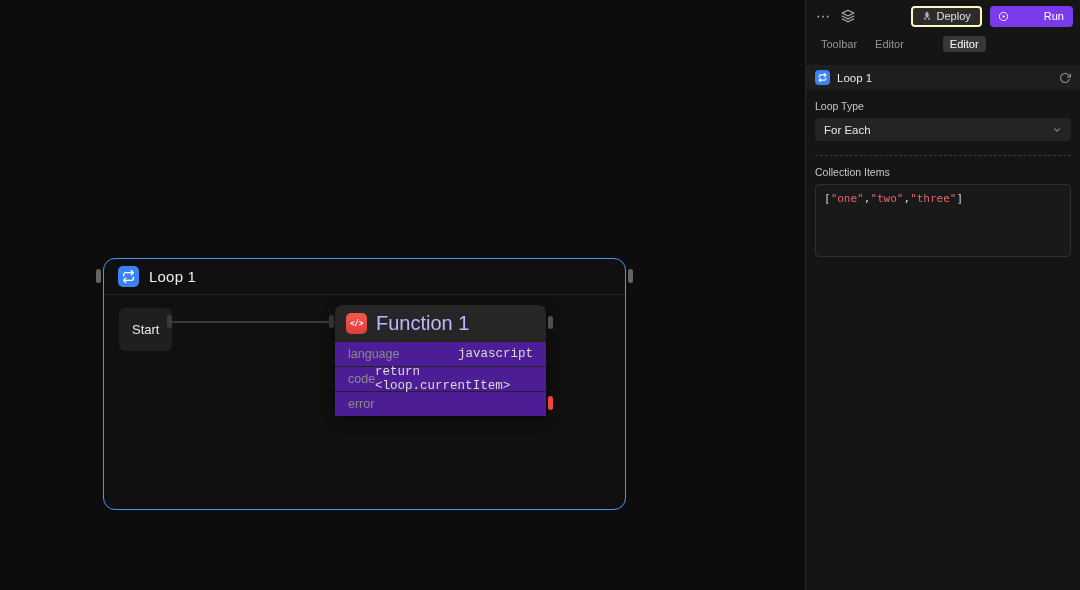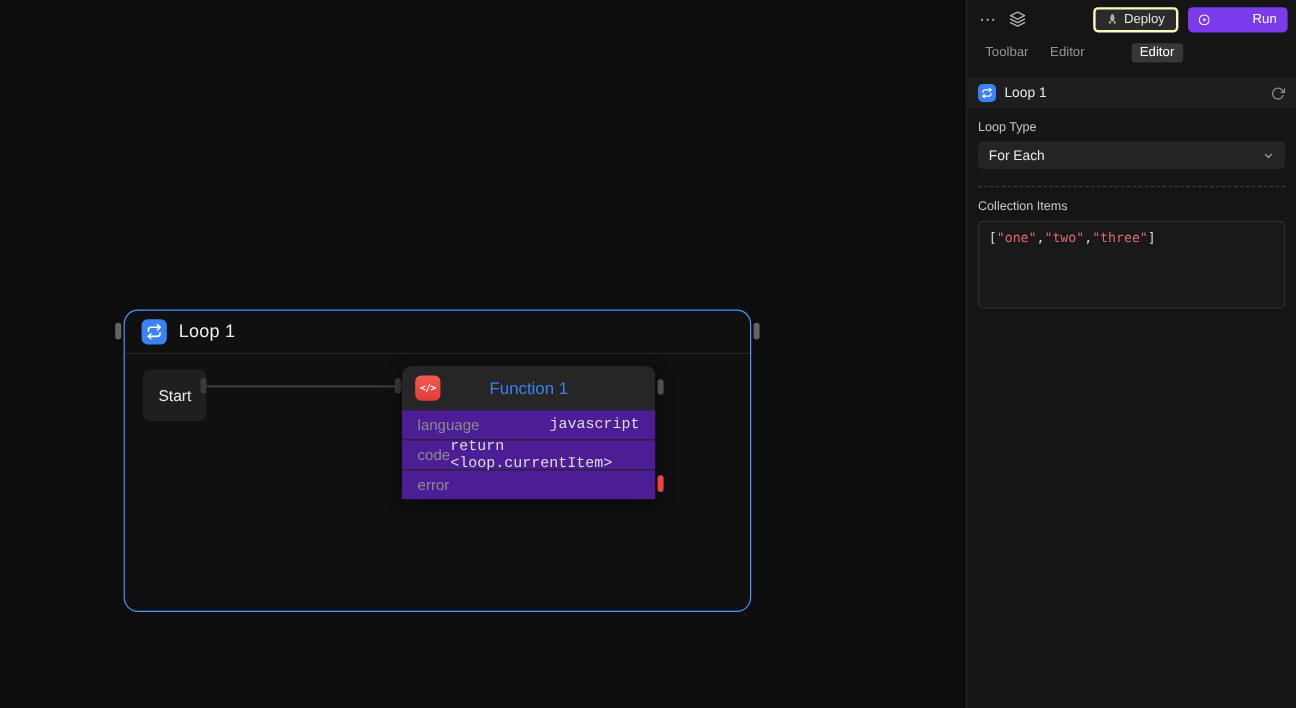--- a/index.html
+++ b/index.html
@@ -47,21 +47,21 @@
 
   .function-node {
     position:absolute; left:231px; top:46px; width:211px;
     border-radius:8px; background:#1b1b1b;
     box-shadow:0 4px 14px rgba(0,0,0,.45);
   }
   .fn-header {
     height:36px; display:flex; align-items:center; gap:9px; padding:0 11px;
     background:#262626; border-radius:8px 8px 0 0;
   }
-  .fn-title { font-size:14px; color:#3b82f6;margin-left:32px; }
+  .fn-title { font-size:20px; color:#c4b5fd; }
   .code-glyph {
     color:#fff; font-family:"DejaVu Sans Mono", monospace;
     font-size:8px; font-weight:bold; letter-spacing:-.5px;
   }
   .fn-row {
     height:25px; display:flex; align-items:center; justify-content:space-between;
     padding:0 13px; background:#4c1d95; border-top:1px solid #232323;
   }
   .fn-row:last-child { border-radius:0 0 8px 8px; }
   .fn-key { font-size:12.5px; color:#8b8b8b; }

